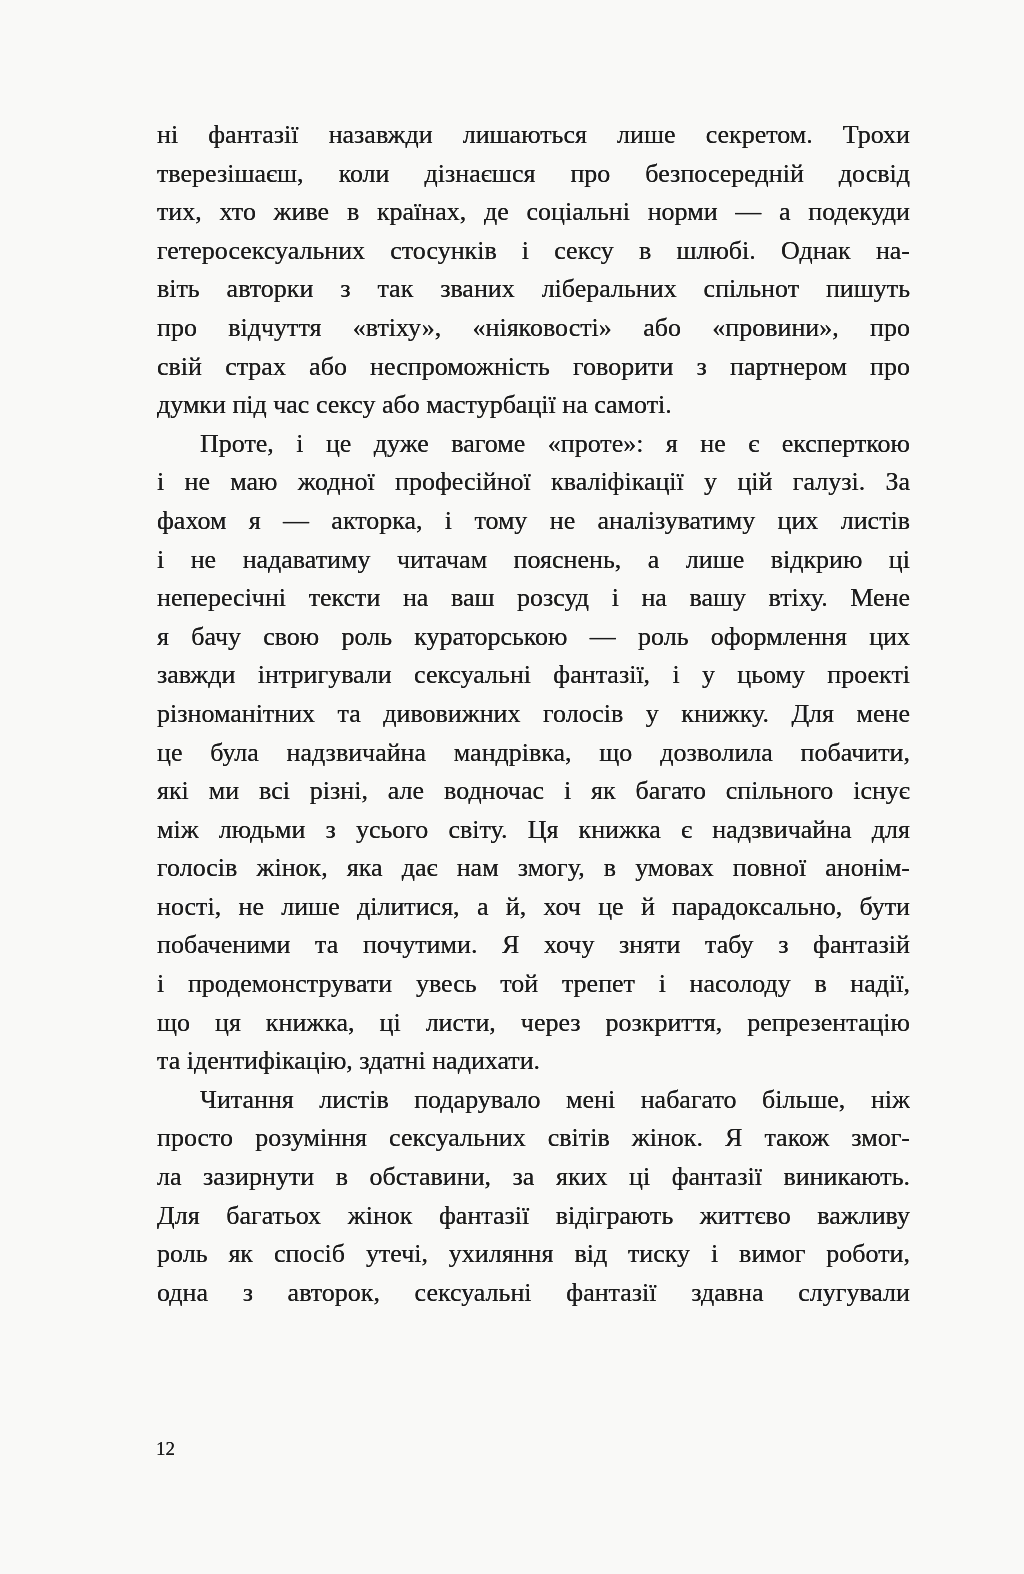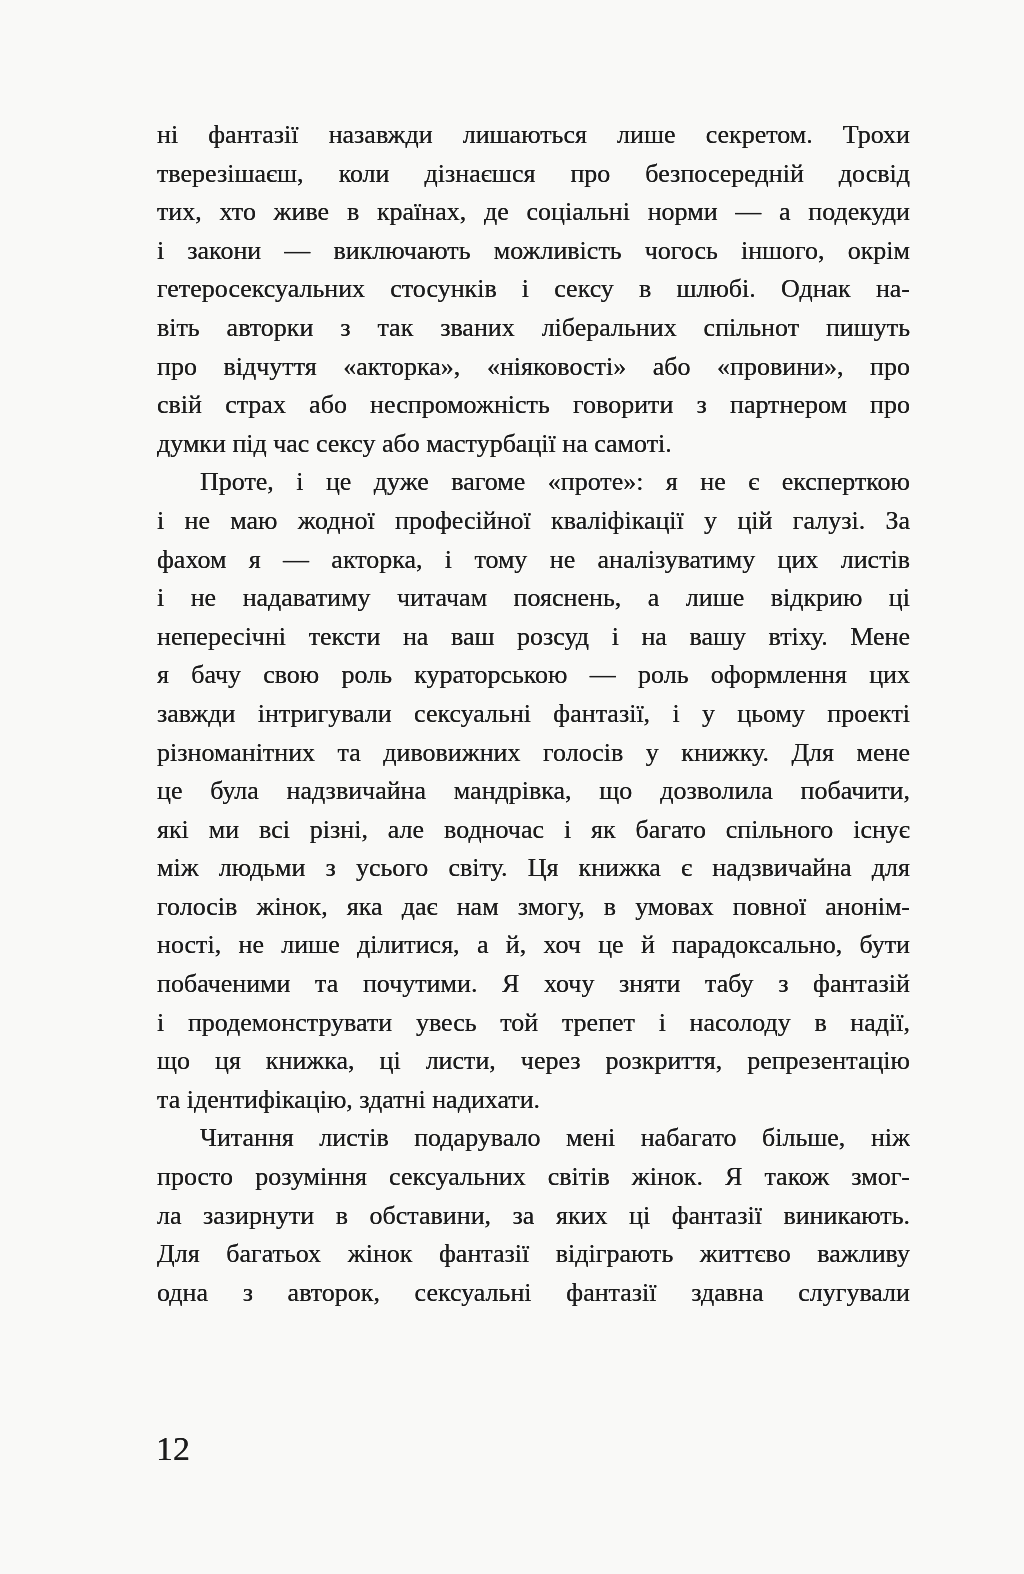--- a/index.html
+++ b/index.html
@@ -37,38 +37,37 @@
   .line.justified { white-space: normal; }
   .line.indent { padding-left: 43px; }
   .line.para-end {
     text-align-last: left;
     white-space: normal;
   }
   .page-number {
     position: absolute;
     left: 156px;
     top: 1430px;
-    font-size: 34px;
+    font-size: 19px;
     line-height: 38px;
     text-shadow: 0 0 0.5px currentColor;
   }
 </style>
 </head>
 <body style="background: rgb(249, 249, 247);">
 
 <div class="sheet">
   <div class="text-block" id="text-block" style="color: rgb(28, 28, 28);">
       <div class="para">
         <div class="line justified">ні фантазії назавжди лишаються лише секретом. Трохи</div>
         <div class="line justified">тверезішаєш, коли дізнаєшся про безпосередній досвід</div>
         <div class="line justified">тих, хто живе в країнах, де соціальні норми — а подекуди</div>
-        <div class="line justified">і закони — виключають можливість чогось іншого, окрім</div>
         <div class="line justified">гетеросексуальних стосунків і сексу в шлюбі. Однак на-</div>
         <div class="line justified">віть авторки з так званих ліберальних спільнот пишуть</div>
-        <div class="line justified">про відчуття «акторка», «ніяковості» або «провини», про</div>
+        <div class="line justified">про відчуття «втіху», «ніяковості» або «провини», про</div>
         <div class="line justified">свій страх або неспроможність говорити з партнером про</div>
         <div class="line justified para-end">думки під час сексу або мастурбації на самоті.</div>
       </div>
       <div class="para">
         <div class="line justified indent">Проте, і це дуже вагоме «проте»: я не є експерткою</div>
         <div class="line justified">і не маю жодної професійної кваліфікації у цій галузі. За</div>
         <div class="line justified">фахом я — акторка, і тому не аналізуватиму цих листів</div>
         <div class="line justified">і не надаватиму читачам пояснень, а лише відкрию ці</div>
         <div class="line justified">непересічні тексти на ваш розсуд і на вашу втіху. Мене</div>
         <div class="line justified">я бачу свою роль кураторською — роль оформлення цих</div>
@@ -82,17 +81,18 @@
         <div class="line justified">побаченими та почутими. Я хочу зняти табу з фантазій</div>
         <div class="line justified">і продемонструвати увесь той трепет і насолоду в надії,</div>
         <div class="line justified">що ця книжка, ці листи, через розкриття, репрезентацію</div>
         <div class="line justified para-end">та ідентифікацію, здатні надихати.</div>
       </div>
       <div class="para">
         <div class="line justified indent">Читання листів подарувало мені набагато більше, ніж</div>
         <div class="line justified">просто розуміння сексуальних світів жінок. Я також змог-</div>
         <div class="line justified">ла зазирнути в обставини, за яких ці фантазії виникають.</div>
         <div class="line justified">Для багатьох жінок фантазії відіграють життєво важливу</div>
+        <div class="line justified">роль як спосіб утечі, ухиляння від тиску і вимог роботи,</div>
         <div class="line justified">одна з авторок, сексуальні фантазії здавна слугували</div>
       </div>
     </div>
   <div class="page-number" style="color: rgb(28, 28, 28);">12</div>
 </div>
 
 </body></html>

